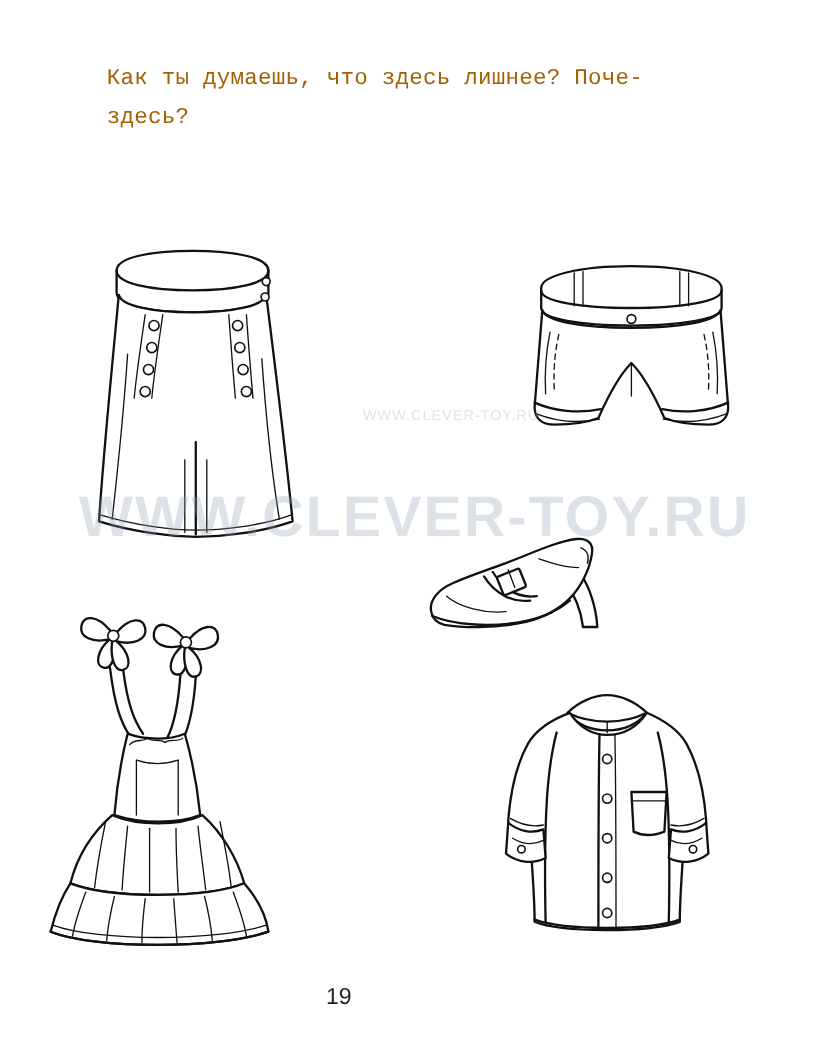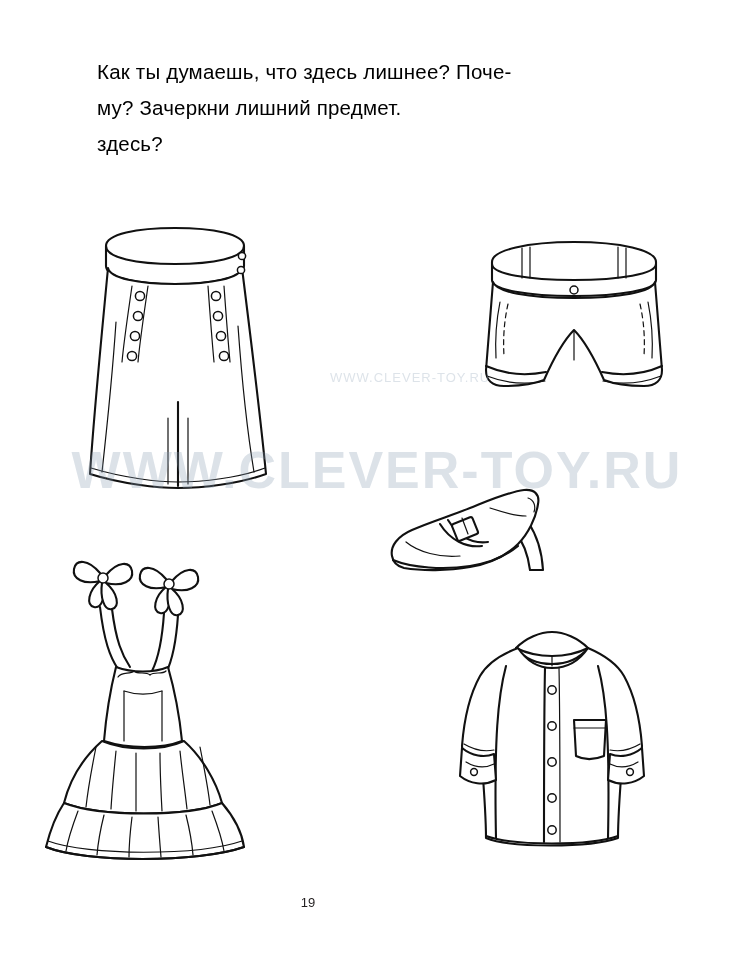--- a/index.html
+++ b/index.html
@@ -20,22 +20,23 @@
     width: 754px;
     height: 960px;
   }
   .instructions {
     position: absolute;
     left: 97px;
     top: 55px;
     width: 590px;
     font-size: 20.5px;
     line-height: 34px;
-    color: #000000;
+    color: #a16207;
     letter-spacing: 0.2px;
+    font-family: Liberation Mono, monospace;
   }
   .instructions p {
     margin: 0;
   }
   .instructions p + p {
     margin-top: 2px;
   }
   .watermark {
     position: absolute;
     left: 0;
@@ -59,21 +60,21 @@
     color: rgba(150, 168, 186, 0.32);
     pointer-events: none;
     user-select: none;
   }
   .page-number {
     position: absolute;
     left: 0;
     top: 895px;
     width: 616px;
     text-align: center;
-    font-size: 13px;
+    font-size: 21px;
     color: #231f20;
   }
   .fig {
     position: absolute;
   }
   .fig svg {
     display: block;
     overflow: visible;
   }
   
@@ -116,21 +117,20 @@
     stroke-width: 1.5;
   }
 </style>
 </head>
 <body>
 
 <div class="page">
 
   <div class="instructions">
     <p>Как ты думаешь, что здесь лишнее? Поче-</p>
-    <p>му? Зачеркни лишний предмет.</p>
     <p>здесь?</p>
   </div>
 
   <div class="fig" id="fig-skirt">
     <svg width="230" height="290" viewBox="0 0 230 290">
 
       <path class="ink-fillwhite" d="M44,24 C44,12 75,6 113,6 C151,6 182,12 182,24 L182,44 C182,56 151,62 113,62 C75,62 44,56 44,44 Z"></path>
       <path class="ink" d="M44,24 C44,36 75,42 113,42 C151,42 182,36 182,24"></path>
 
       <path class="ink-fillwhite" d="M46,46 C40,110 32,190 28,252 C60,262 96,266 116,266 C140,266 176,262 204,252 C198,190 188,110 180,46 C178,56 150,62 113,62 C76,62 48,56 46,46 Z"></path>

